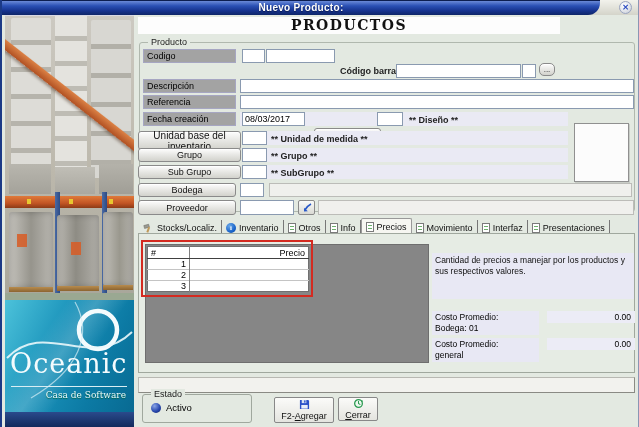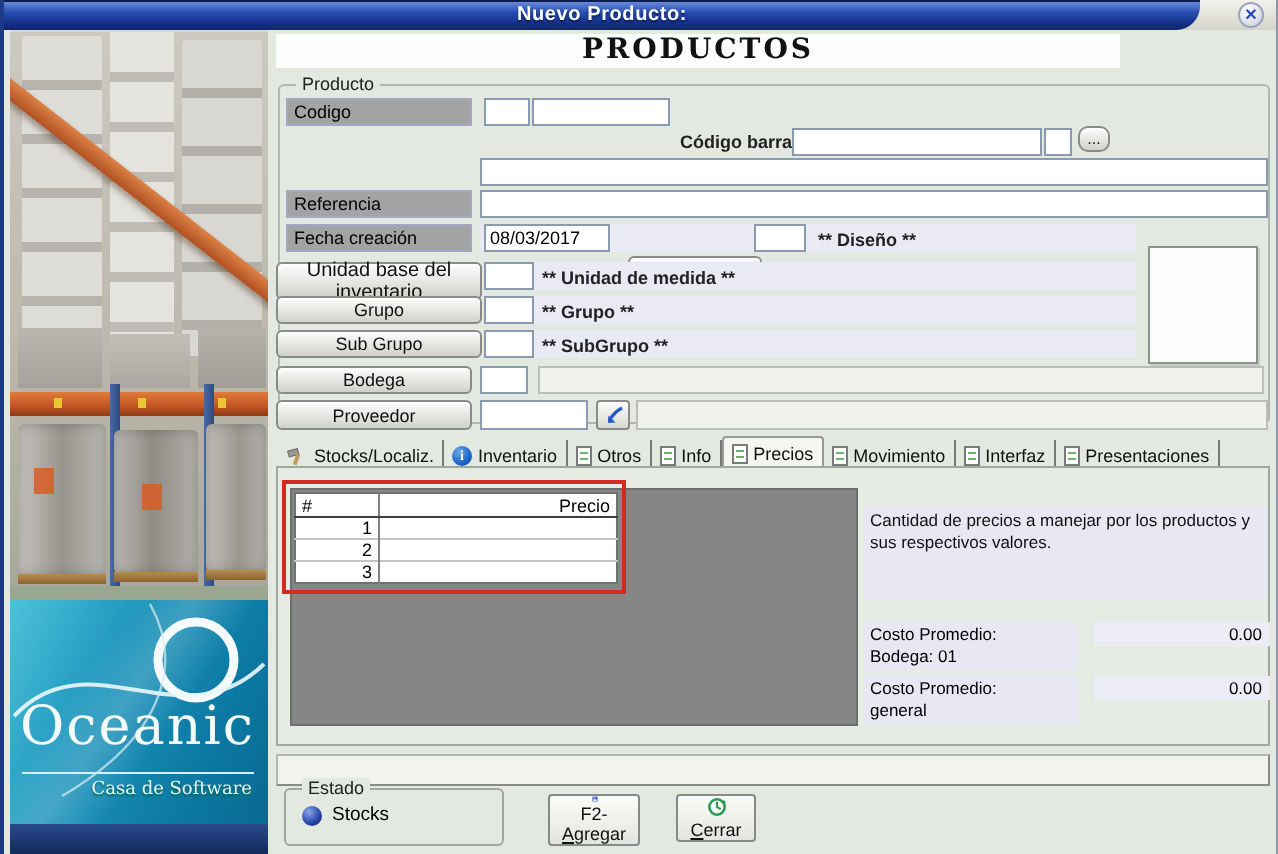--- a/index.html
+++ b/index.html
@@ -143,21 +143,21 @@
   
   .gb-estado { left:140px; top:394px; width:110px; height:29px; border-color:#a0a89e; }
   .estado-row { position:absolute; left:8px; top:7px; display:flex; align-items:center; gap:5px;
     font-size:9.5px; }
   .sphere { width:10px; height:10px; border-radius:50%;
     background:radial-gradient(circle at 35% 30%, #8aa6e6, #2a4ab0 55%, #0c1e66); }
   .footbtn { position:absolute; display:flex; flex-direction:column; align-items:center;
     justify-content:center; gap:1px; background:linear-gradient(180deg,#fbfbf9,#e4e4df);
     border:1px solid #888; border-radius:2px; font-size:9px; color:#111; cursor:pointer;
     font-family:"Liberation Sans",sans-serif; }
-  .btn-agregar { left:272px; top:397px; width:46px; height:26px; }
+  .btn-agregar { left:272px; top:397px; width:60px; height:26px; }
   .btn-cerrar { left:336px; top:397px; width:40px; height:24px; }
   .ak { text-decoration:underline; }
   .iconbtn { position:absolute; left:296px; top:200px; width:17px; height:15px;
     background:linear-gradient(180deg,#fafaf8,#dadad4); border:1px solid #8a8a8a; border-radius:2px;
     display:flex; align-items:center; justify-content:center; cursor:pointer; padding:0; }
   .browse { left:537px; top:63px; width:16px; height:13px; border-radius:5px; font-size:8px; }
 </style>
 </head>
 <body>
 
@@ -217,20 +217,21 @@
 
   <div class="lbl" style="left:141px; top:49px; width:93px">Codigo</div>
   <input class="inp" style="left: 240px; top: 49px; width: 23px;">
   <input class="inp" style="left: 264px; top: 49px; width: 69px;">
 
   <div class="hint" style="left:338px; top:66px; width:53px; text-align:right">Código barras</div>
   <input class="inp" style="left: 394px; top: 64px; width: 125px;">
   <input class="inp" style="left: 520px; top: 64px; width: 14px;">
   <button class="btn3d browse">...</button>
 
+  <div class="lbl" style="left:141px; top:79px; width:93px">Descripción</div>
   <input class="inp" style="left: 238px; top: 79px; width: 394px;">
 
   <div class="lbl" style="left:141px; top:95px; width:93px">Referencia</div>
   <input class="inp" style="left: 238px; top: 95px; width: 394px;">
 
   <div class="rowstrip" style="left:238px; top:112px; width:328px"></div>
   <div class="lbl" style="left:141px; top:112px; width:93px">Fecha creación</div>
   <input class="inp" style="left: 240px; top: 112px; width: 63px;" value="08/03/2017">
   <button class="btn3d" style="left:312px; top:128px; width:67px; height:14px">Diseño</button>
   <input class="inp" style="left: 375px; top: 112px; width: 26px;">
@@ -344,21 +345,21 @@
     <div>general</div>
   </div>
   <div class="costoval" style="top:338px">0.00</div>
 
   <div class="statusstrip"></div>
 
   <div class="groupbox gb-estado">
     <span class="gb-legend">Estado</span>
     <div class="estado-row">
       <span class="sphere"></span>
-      <span>Stocks</span>
+      <span>Activo</span>
     </div>
   </div>
 
   <button class="footbtn btn-agregar">
     <svg width="11" height="11" viewBox="0 0 12 12">
       <path d="M1,1 h9 l1,1 v9 h-10 z" fill="#2a50c8"></path>
       <rect x="3" y="1" width="5" height="3.5" fill="#d8e4f4"></rect>
       <rect x="5.6" y="1.5" width="1.5" height="2.5" fill="#2a50c8"></rect>
       <rect x="2.5" y="6.5" width="7" height="4" fill="#e8eef8"></rect>
     </svg>

